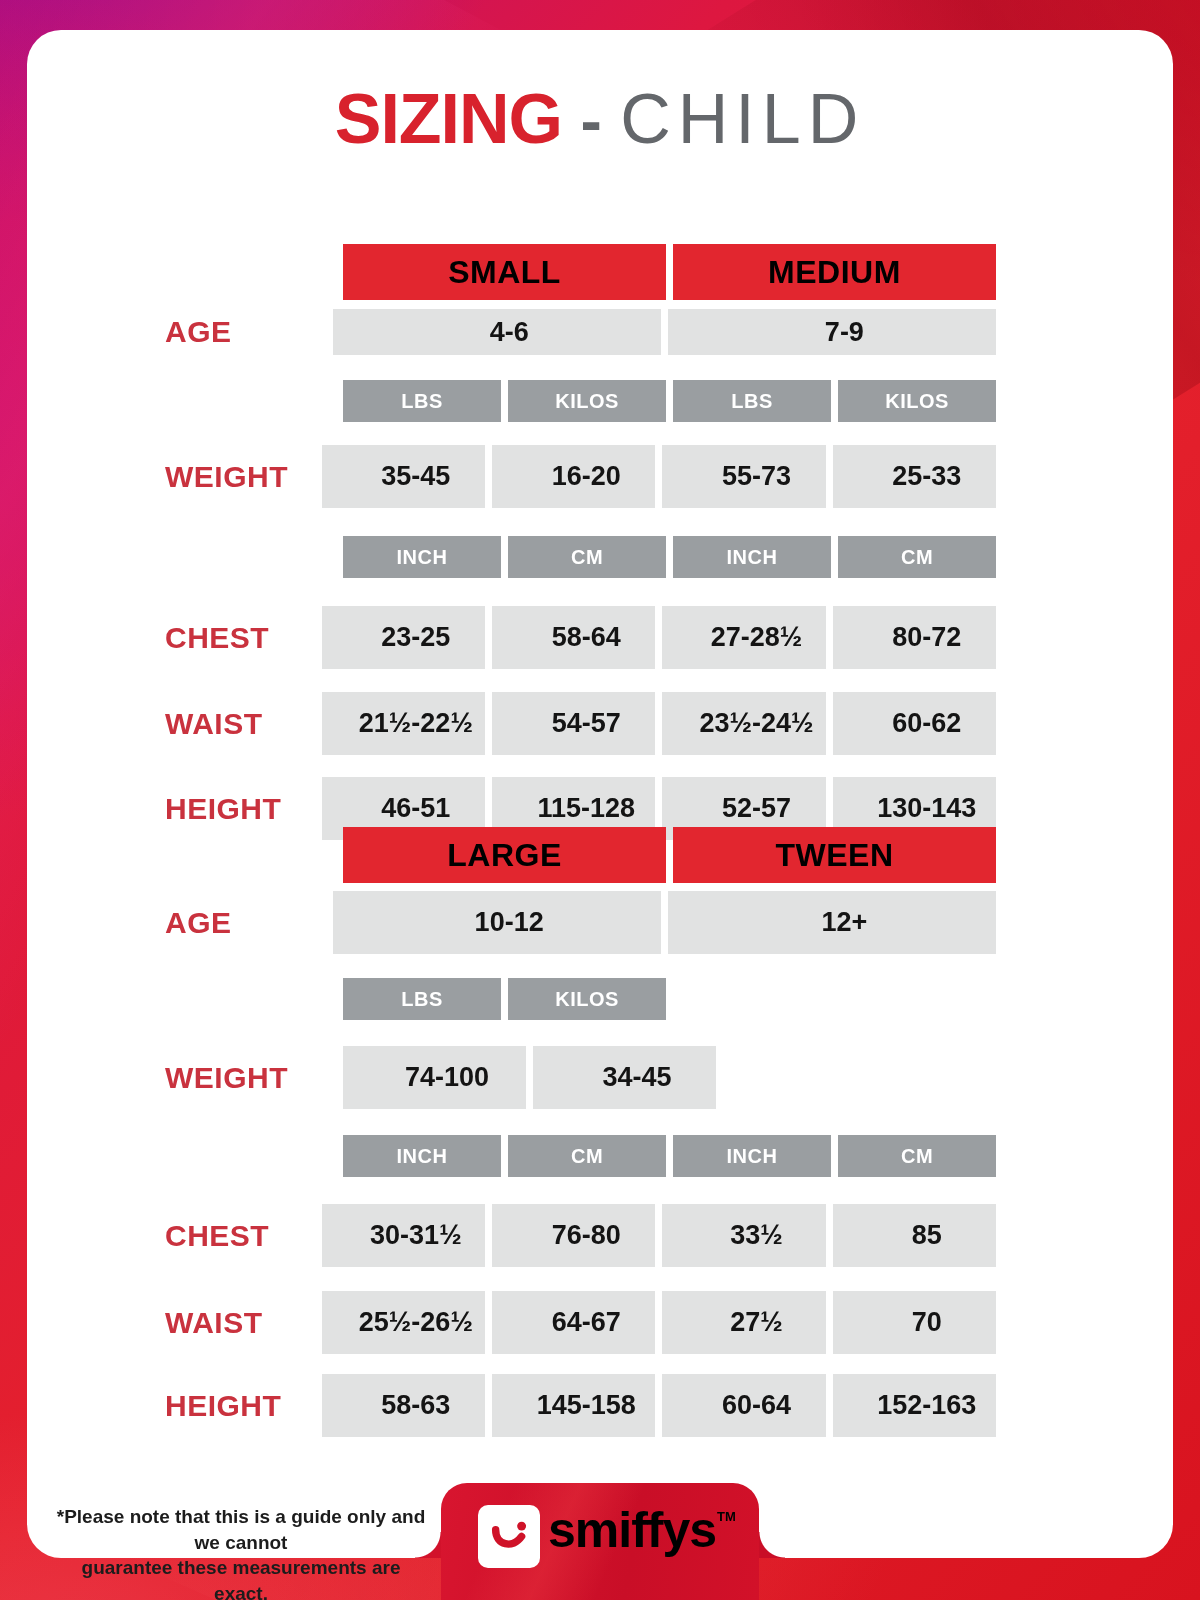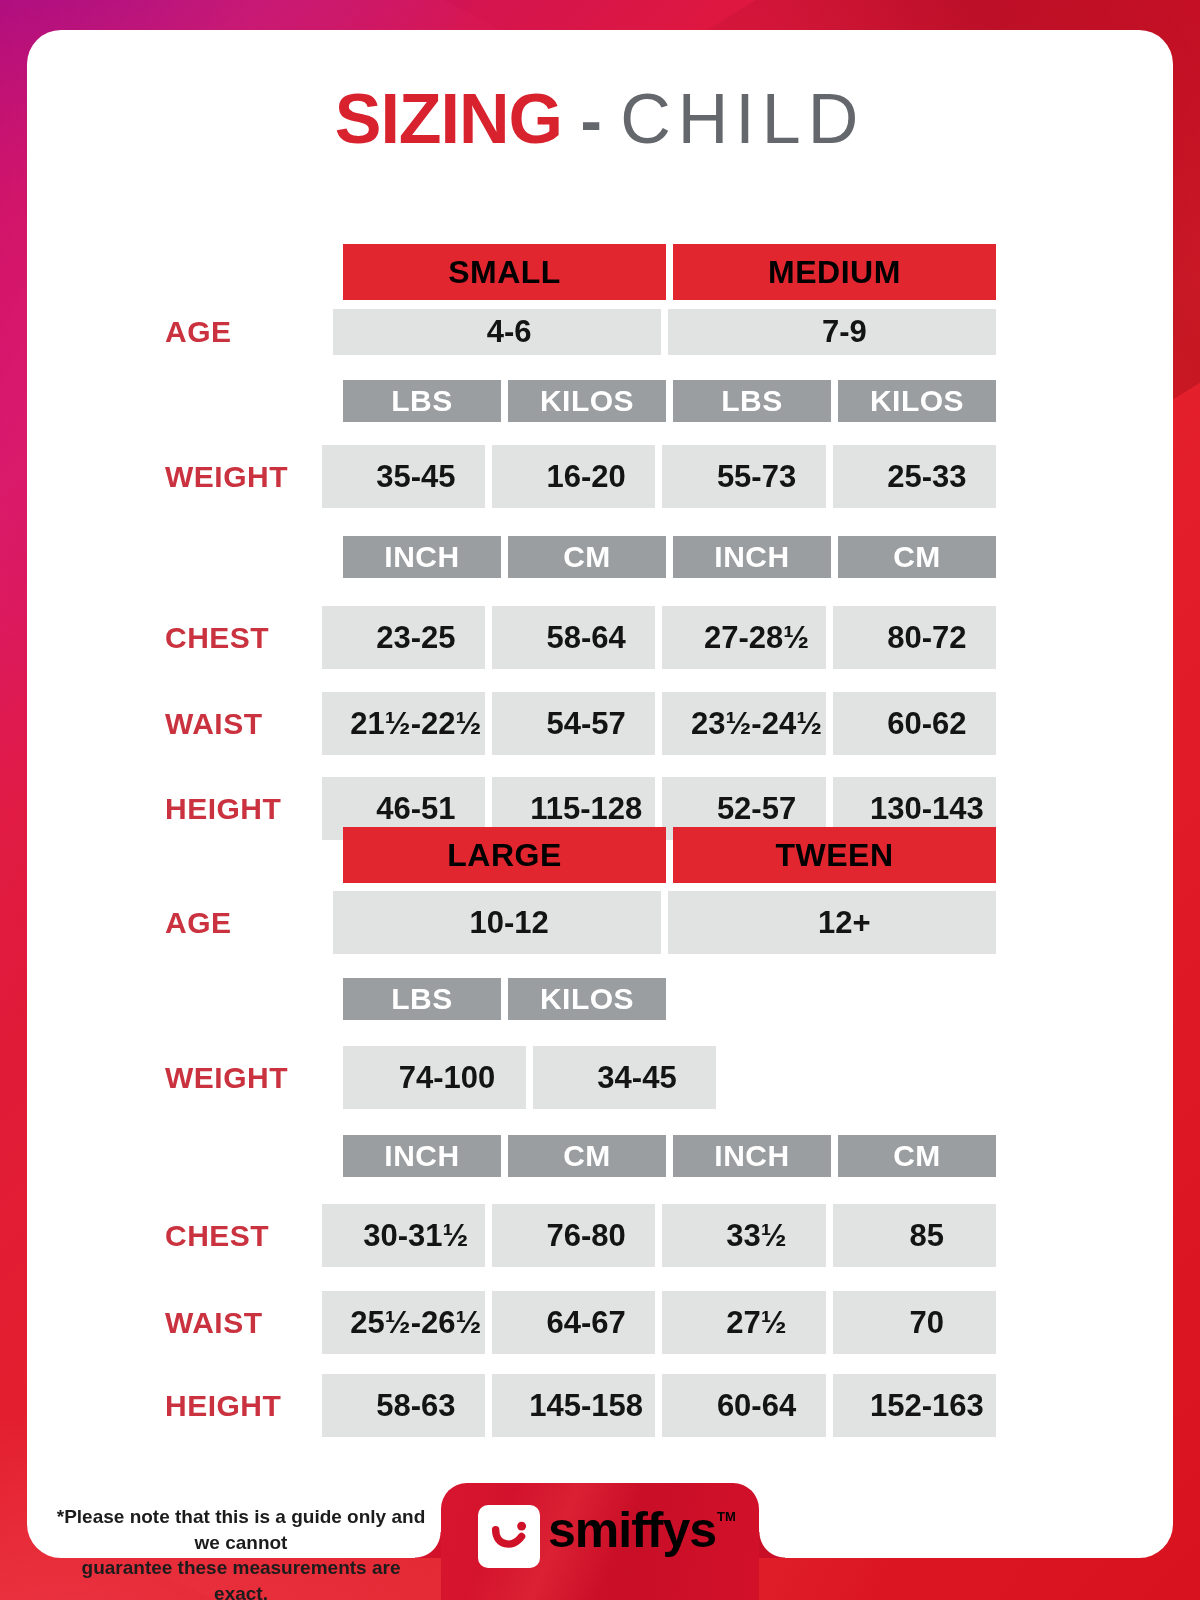--- a/index.html
+++ b/index.html
@@ -27,22 +27,22 @@
   .title .sep{color:#64676b;font-size:64px;font-weight:bold;padding:0 14px;}
   .title .t2{color:#64676b;font-size:70px;font-weight:400;letter-spacing:7px;text-align:center;}
   
   .table{position:absolute;left:165px;width:831px;}
   .row{display:flex;gap:7px;}
   .lab{width:171px;display:flex;align-items:center;color:#c9323e;
     font-size:30px;font-weight:bold;letter-spacing:.5px;}
   .c{width:158px;display:flex;align-items:center;justify-content:center;}
   .g{width:323px;display:flex;align-items:center;justify-content:center;}
   .redbox{background:#e2262f;color:#000000;font-size:32px;font-weight:bold;letter-spacing:.5px;}
-  .graybox{background:#9a9ea1;color:#ffffff;font-size:30px;font-weight:bold;letter-spacing:.5px;}
-  .cell{background:#e1e2e2;color:#141414;font-size:31px;font-weight:bold;padding-left:25px;}
+  .graybox{background:#9a9ea1;color:#ffffff;font-size:20px;font-weight:bold;letter-spacing:.5px;}
+  .cell{background:#e1e2e2;color:#141414;font-size:27px;font-weight:bold;padding-left:25px;}
   .h56{height:56px}.h47{height:63px}.h46{height:46px}.h42{height:42px}
   .mt8{margin-top:8px}.mt9{margin-top:9px}.mt20{margin-top:20px}.mt22{margin-top:22px}
   .mt23{margin-top:23px}.mt24{margin-top:24px}.mt25{margin-top:25px}.mt26{margin-top:26px}
   .mt27{margin-top:27px}.mt28{margin-top:28px}
   
   .note{position:absolute;left:52px;top:1504px;width:378px;text-align:center;
     color:#1c1c1c;font-size:19px;font-weight:bold;line-height:1.35;}
   .tab{position:absolute;left:441px;top:1483px;width:318px;height:117px;
     border-radius:26px 26px 0 0;overflow:hidden;
     background:linear-gradient(100deg,#d8152f 0%,#c90e27 60%,#d21129 100%);}

